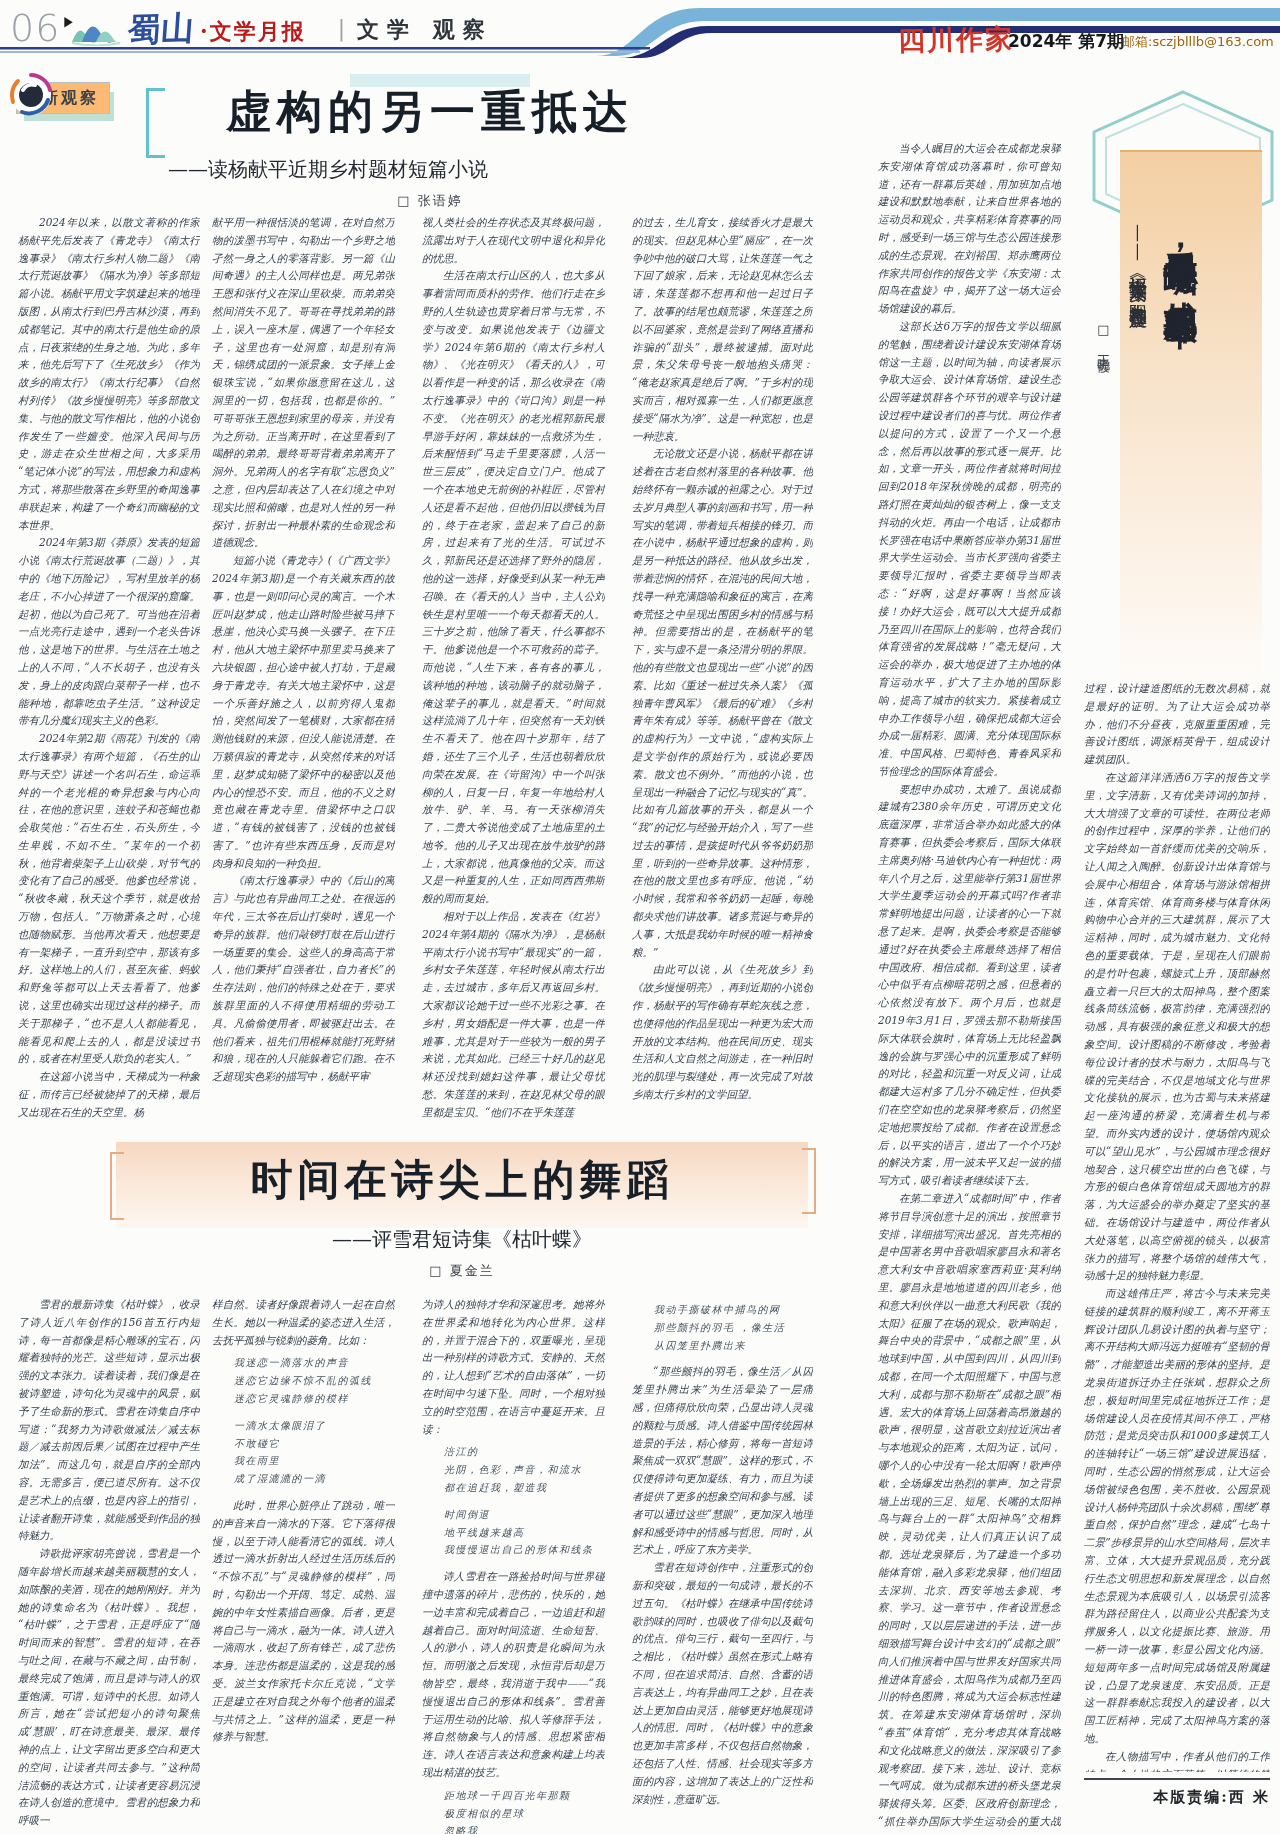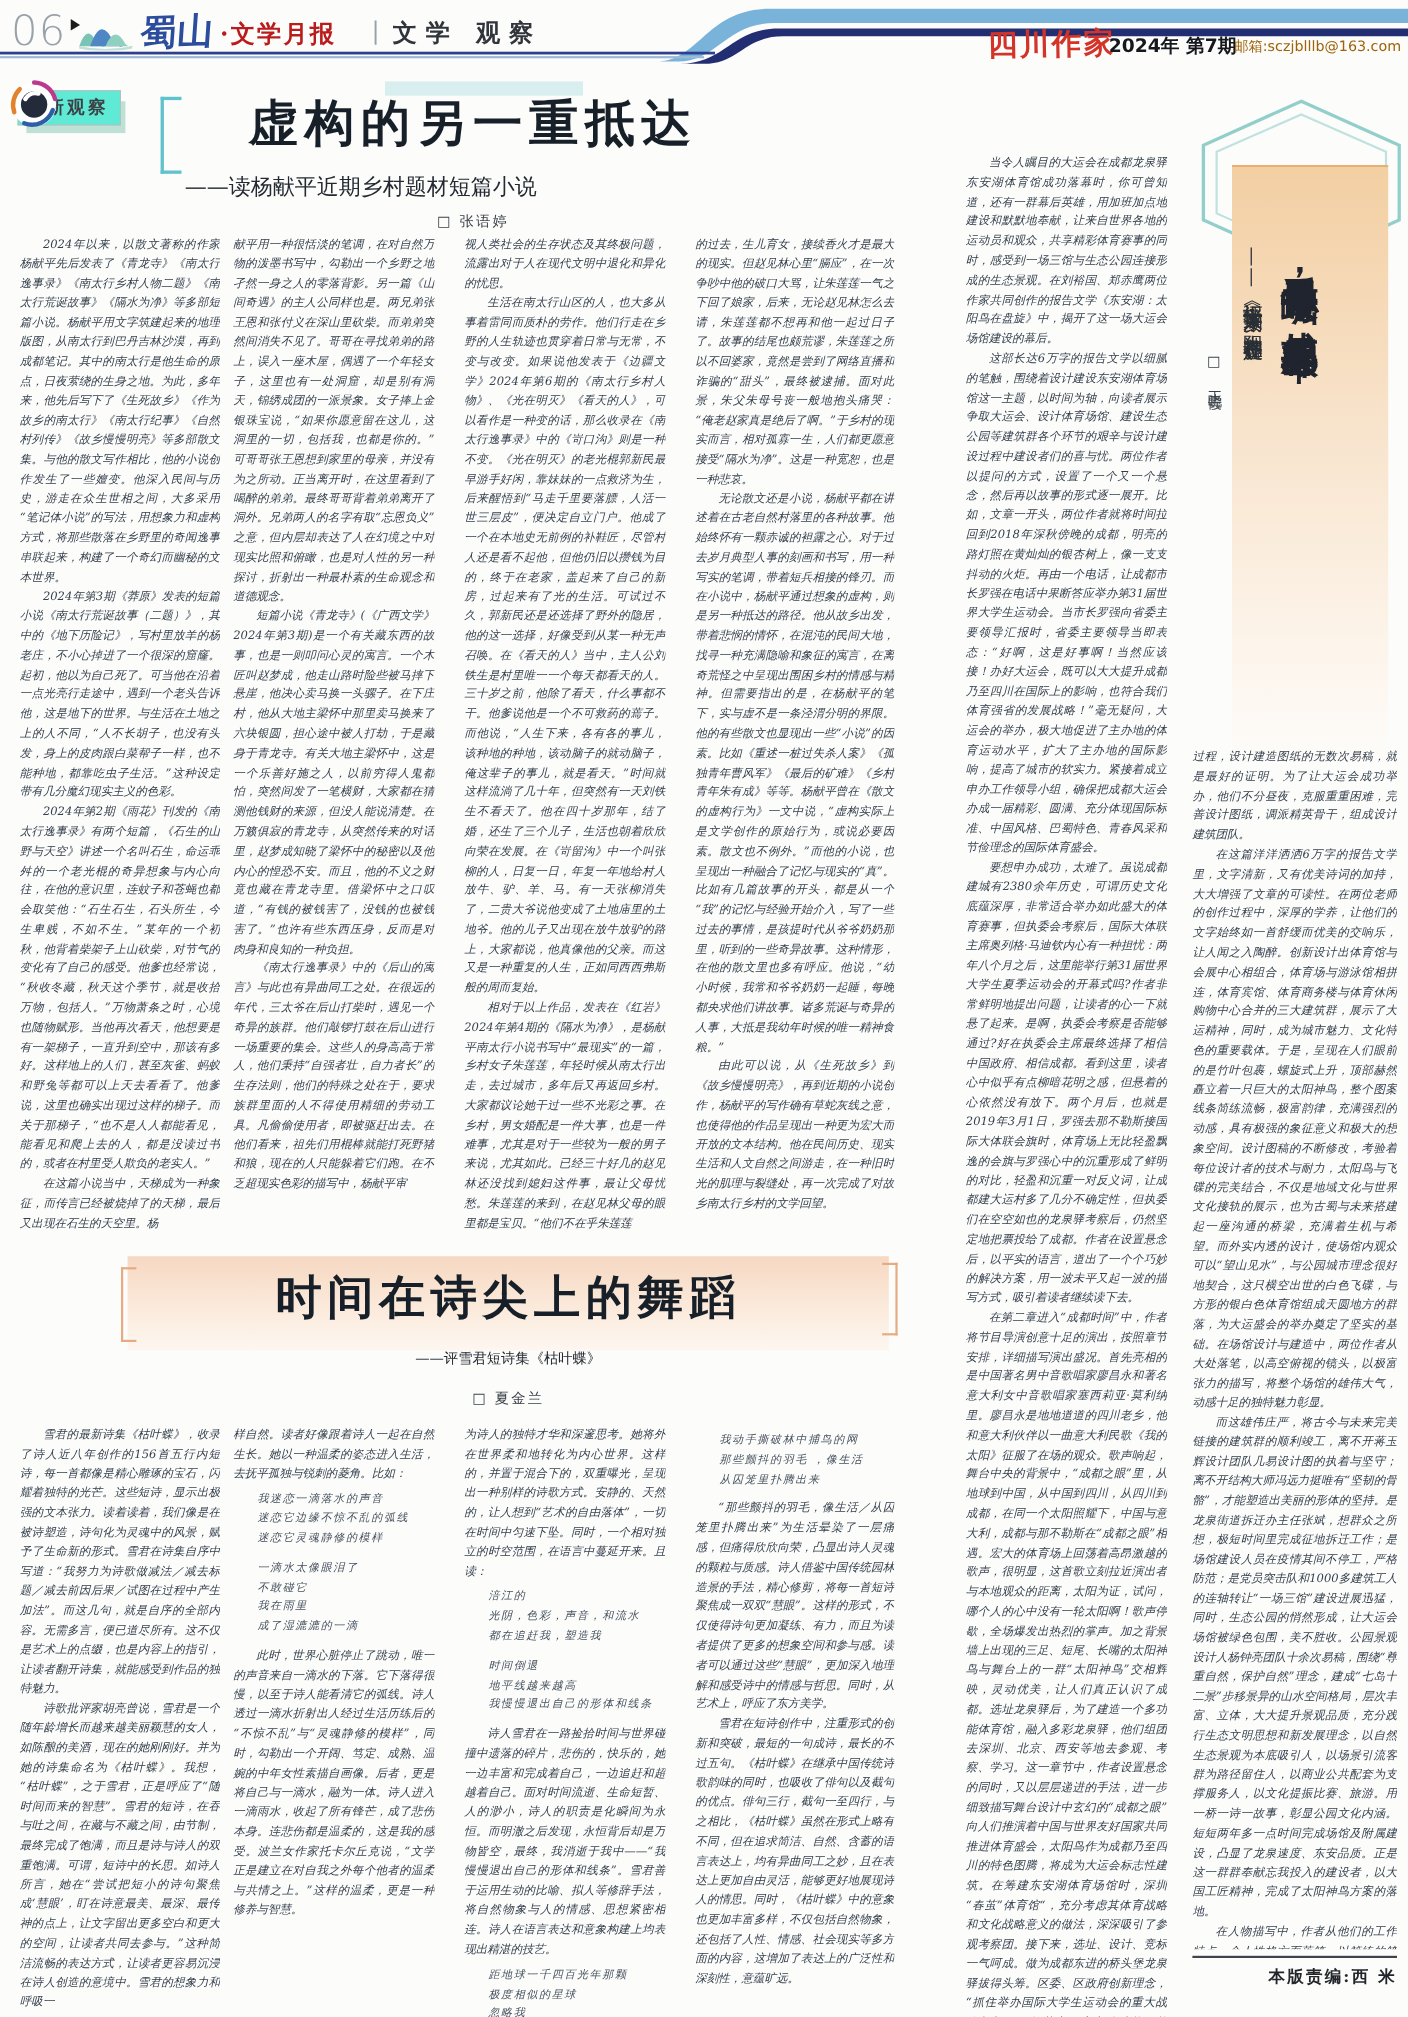--- a/index.html
+++ b/index.html
@@ -18,21 +18,21 @@
   .m-sec{font-size:22px;color:#2f353b;letter-spacing:8px;font-weight:600;margin-top:4px;
          font-family:"DejaVu Sans","Liberation Sans",sans-serif;}
   .brand{left:898px;top:22px;font-size:27px;font-weight:700;color:#d43427;transform:rotate(-1deg);
          letter-spacing:2px;}
   .issue{left:1008px;top:30px;font-size:17px;font-weight:700;color:#15181c;
          font-family:"DejaVu Sans","Liberation Sans",sans-serif;}
   .email{left:1122px;top:33px;font-size:13px;color:#a16207;
          font-family:"DejaVu Sans","Liberation Sans",sans-serif;}
   
   .badge-shadow{left:24px;top:92px;width:90px;height:29px;background:#bfe0d4;}
-  .badge-box{left:16px;top:82px;width:94px;height:32px;background:#5eead4;border:1px solid #b9bec1;
+  .badge-box{left:16px;top:82px;width:94px;height:32px;background:#fdba74;border:1px solid #b9bec1;
              display:flex;align-items:center;justify-content:flex-end;padding-right:10px;box-sizing:border-box;}
   .badge-label{font-size:16px;color:#3c4146;letter-spacing:3px;font-weight:600;}
   .eye-wrap{left:8px;top:72px;width:46px;height:46px;}
   
   .a1-band{left:350px;top:74px;width:180px;height:13px;background:#d9efef;}
   .a1-bracket{left:146px;top:88px;width:16px;height:64px;border-left:3px solid #5fc2cc;
               border-top:3px solid #5fc2cc;border-bottom:3px solid #5fc2cc;}
   .a1-title{left:168px;top:82px;width:524px;text-align:center;font-size:45px;font-weight:700;
             color:#171f28;letter-spacing:6px;}
   .a1-sub{left:168px;top:156px;width:524px;text-align:left;font-size:20px;color:#232a31;}
@@ -49,21 +49,21 @@
             letter-spacing:1.5px;color:#46525e;font-size:10px;margin:5px 0 9px;}
   
   .a2-box{left:116px;top:1142px;width:692px;height:86px;
           background:linear-gradient(180deg,#f6d8c2 0%,#fbeadb 55%,#fdf7f1 100%);}
   .a2-brk-l{left:110px;top:1152px;width:12px;height:64px;border-left:2px solid #e6ab82;
             border-top:2px solid #e6ab82;border-bottom:2px solid #e6ab82;}
   .a2-brk-r{left:802px;top:1148px;width:12px;height:62px;border-right:2px solid #e6ab82;
             border-top:2px solid #e6ab82;border-bottom:2px solid #e6ab82;}
   .a2-title{left:116px;top:1152px;width:692px;text-align:center;font-size:42px;font-weight:700;
             color:#171f28;letter-spacing:5px;}
-  .a2-sub{left:116px;top:1226px;width:692px;text-align:center;font-size:13px;color:#232a31;}
+  .a2-sub{left:116px;top:1226px;width:692px;text-align:center;font-size:20px;color:#232a31;}
   .a2-byline{left:116px;top:1262px;width:692px;text-align:center;}
   
   .hex{left:1090px;top:88px;width:186px;height:156px;}
   .a3-panel{left:1120px;top:150px;width:142px;height:540px;border-top:2px solid #e8b06e;
             background:linear-gradient(180deg,#f3cfa3 0%,#f8e4cd 45%,#fdf6ee 85%,#fdfcfa 100%);}
   .vtext{writing-mode:vertical-rl;}
   .a3-title{left:1156px;top:224px;height:470px;font-size:34px;font-weight:700;color:#20242e;
             line-height:49px;letter-spacing:2px;}
   .a3-sub{left:1126px;top:224px;height:450px;font-size:18px;color:#2a2f36;letter-spacing:1px;}
   .a3-byline{left:1094px;top:322px;height:130px;}

